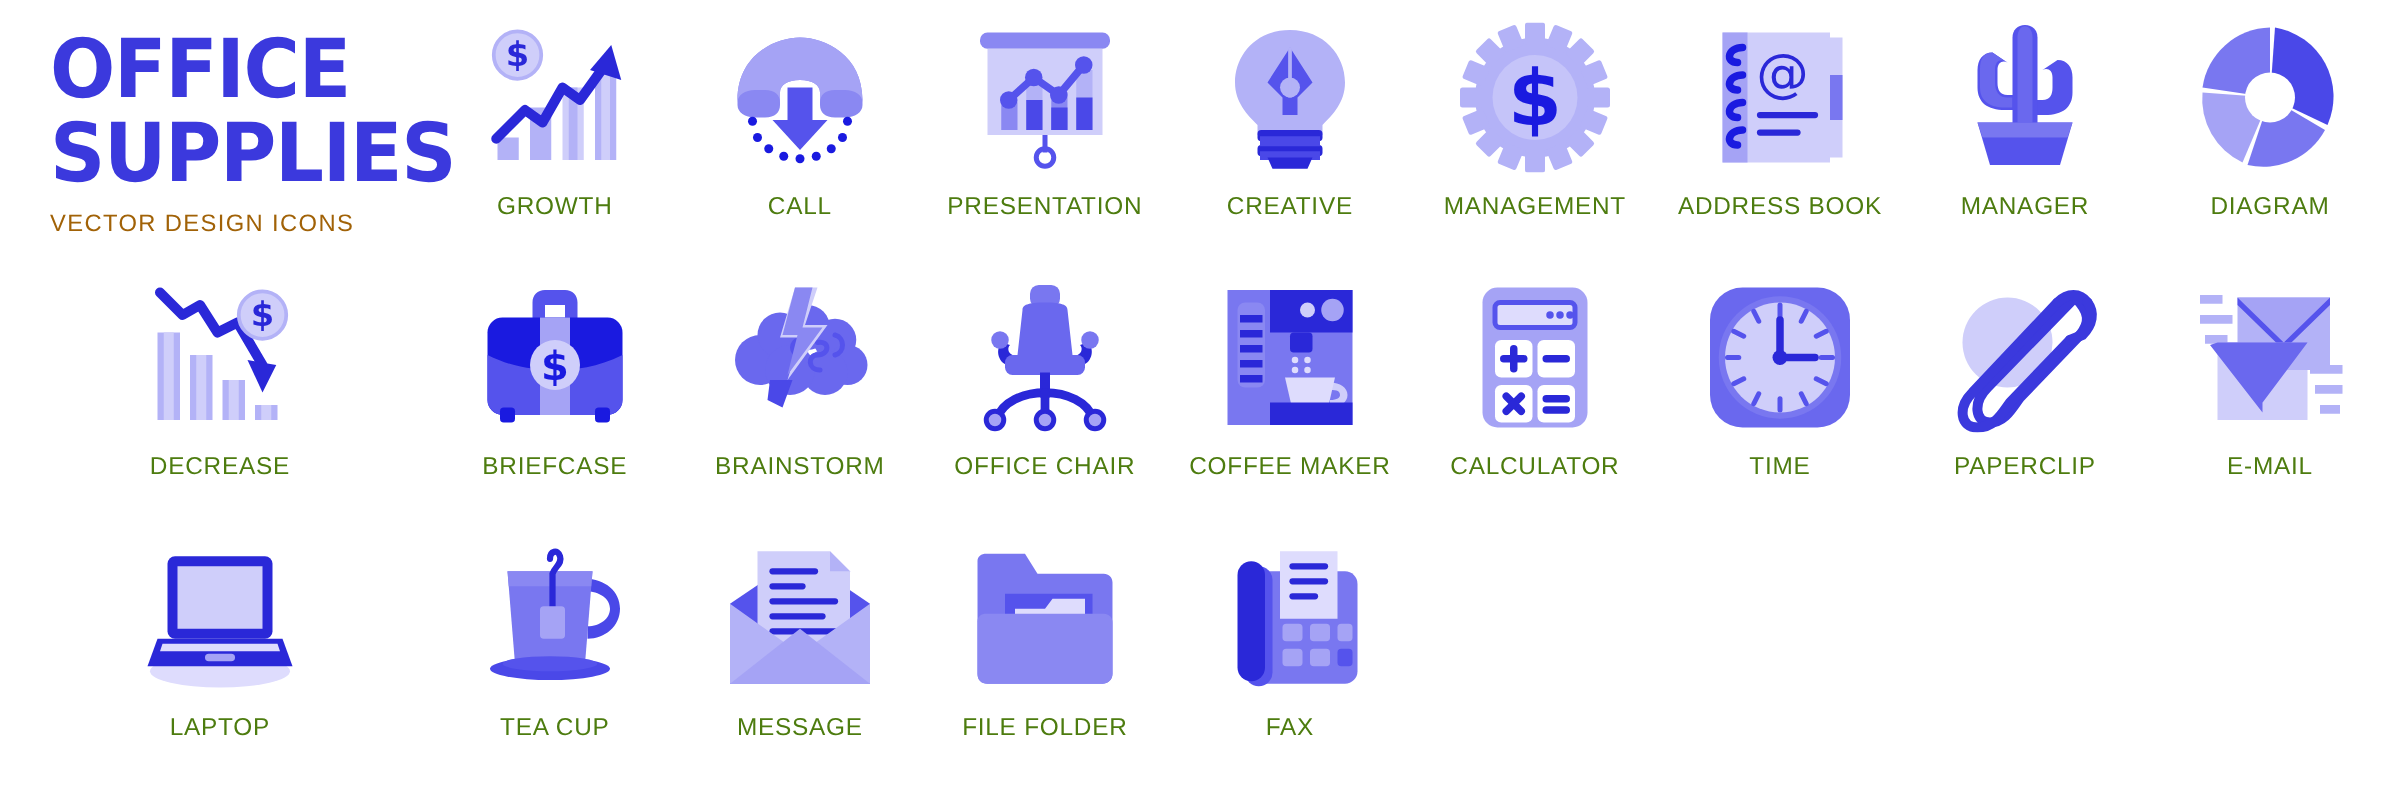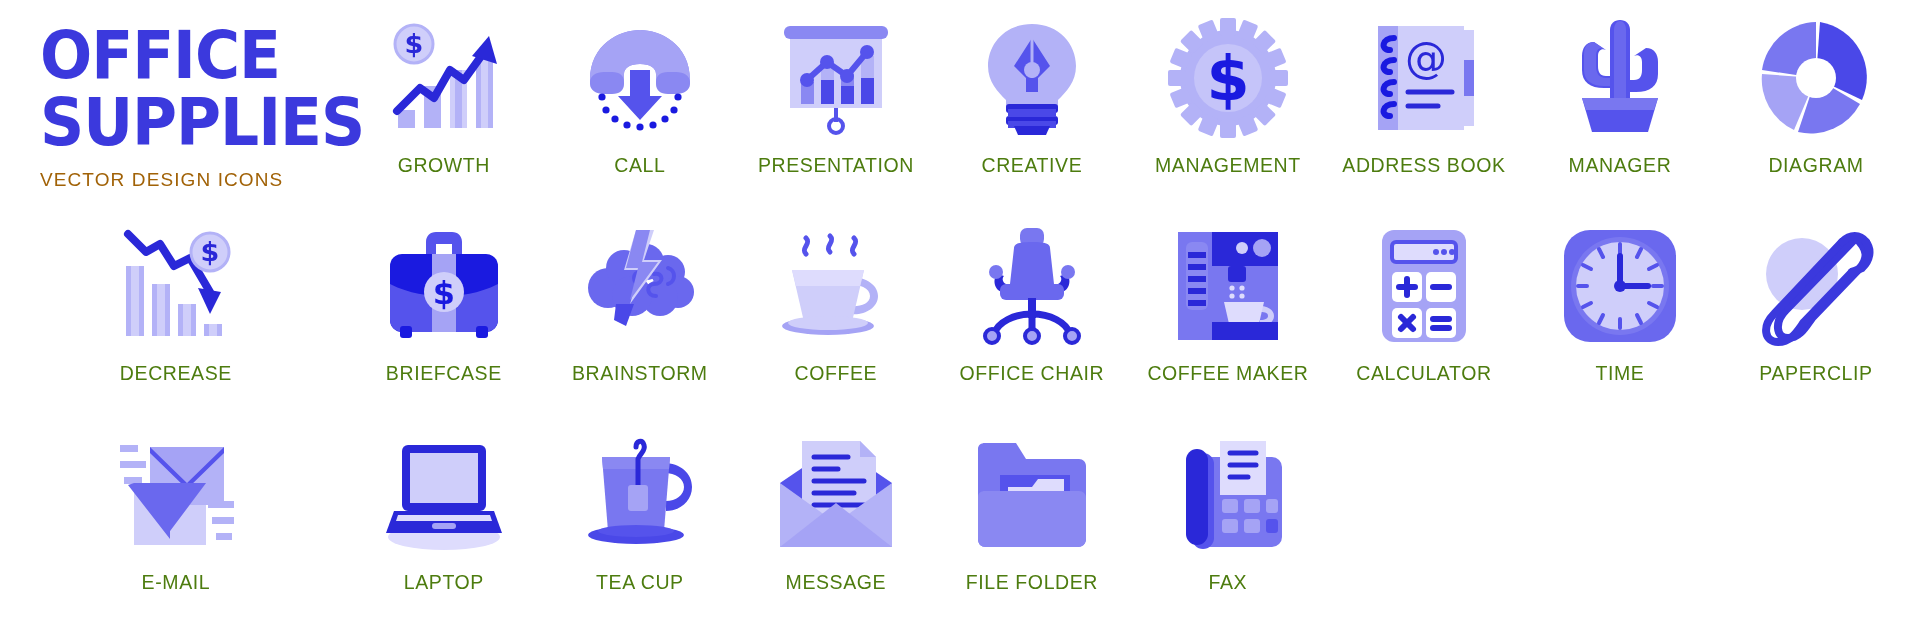--- a/index.html
+++ b/index.html
@@ -301,37 +301,20 @@
             <path d="M88 42 C96 44 96 56 88 58"></path>
             <path d="M60 46 C52 46 52 58 60 58"></path>
           </g>
           <path d="M56 4 L44 44 L60 44 L50 78 L82 34 L64 34 L74 4 Z" fill="#cfcefa"></path>
           <path d="M56 4 L46 42 L58 42 L50 74 L78 36 L62 36 L70 4 Z" fill="#8a88f2"></path>
         </svg>
       </div>
       <div class="caption">BRAINSTORM</div>
     </div>
 
-    <div class="cell">
-      <div class="glyph">
-        <svg width="120" height="120" viewBox="0 0 120 120">
-          <g fill="none" stroke="#5553ec" stroke-width="5" stroke-linecap="round">
-            <path d="M30 28 C24 22 36 18 30 12"></path>
-            <path d="M54 26 C48 20 60 16 54 10"></path>
-            <path d="M78 28 C72 22 84 18 78 12"></path>
-          </g>
-          <path d="M70 50 C88 50 102 58 102 70 C102 82 88 90 74 88 L74 80 C84 81 94 78 94 70 C94 62 84 58 70 58 Z" fill="#b3b2f7"></path>
-          <path d="M16 44 L88 44 L76 96 L28 96 Z" fill="#cfcefa"></path>
-          <path d="M16 44 L88 44 L84 60 L20 60 Z" fill="#dedcfd"></path>
-          <ellipse cx="52" cy="100" rx="46" ry="9" fill="#a5a3f5"></ellipse>
-          <ellipse cx="52" cy="97" rx="40" ry="7" fill="#cfcefa"></ellipse>
-        </svg>
-      </div>
-      <div class="caption">COFFEE</div>
-    </div>
 
     <div class="cell">
       <div class="glyph">
         <svg width="120" height="120" viewBox="0 0 120 120">
           <rect x="48" y="2" width="24" height="18" rx="7" fill="#7977f0"></rect>
           <path d="M42 22 C42 18 46 16 60 16 C74 16 78 18 78 22 L82 58 L38 58 Z" fill="#6a68ee"></path>
           <path d="M26 48 C20 52 22 64 30 66 L34 58 C30 56 30 52 32 50 Z" fill="#2a28d8"></path>
           <path d="M94 48 C100 52 98 64 90 66 L86 58 C90 56 90 52 88 50 Z" fill="#2a28d8"></path>
           <circle cx="24" cy="46" r="7" fill="#7977f0"></circle>
           <circle cx="96" cy="46" r="7" fill="#7977f0"></circle>

